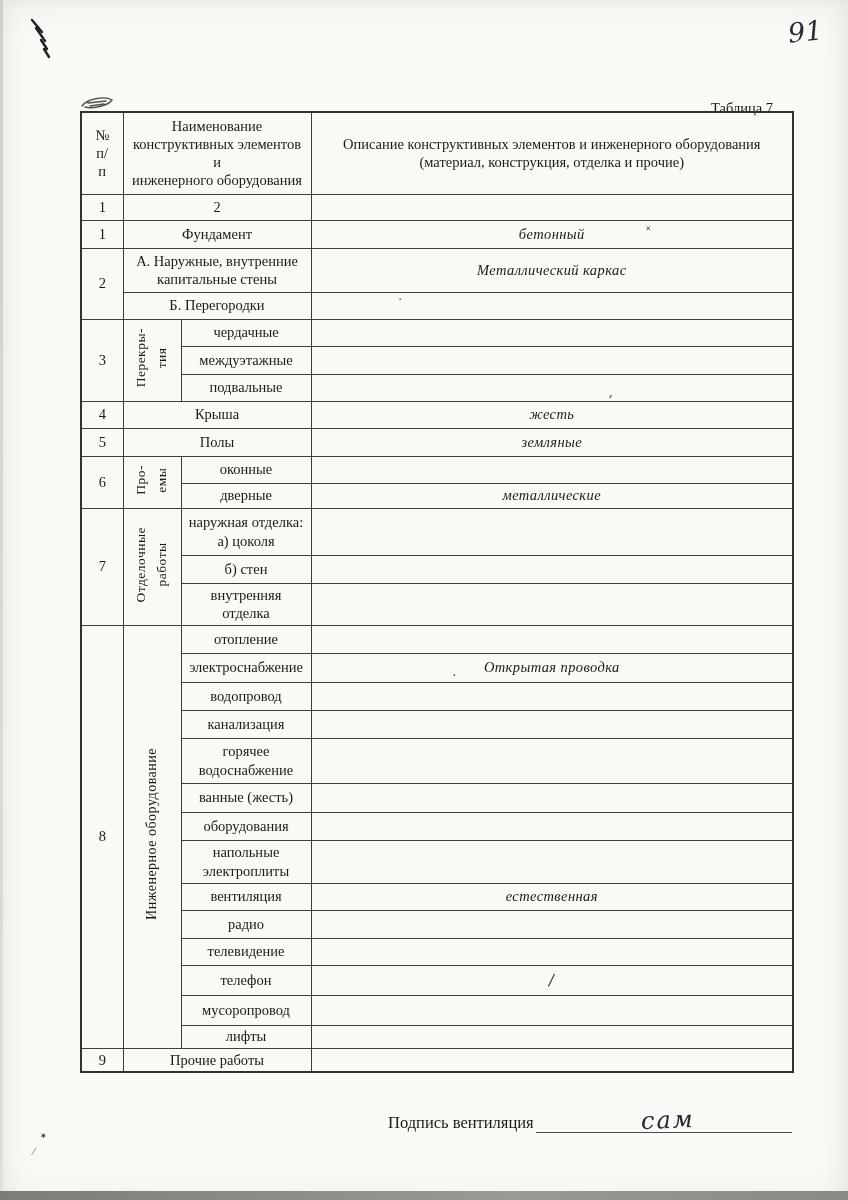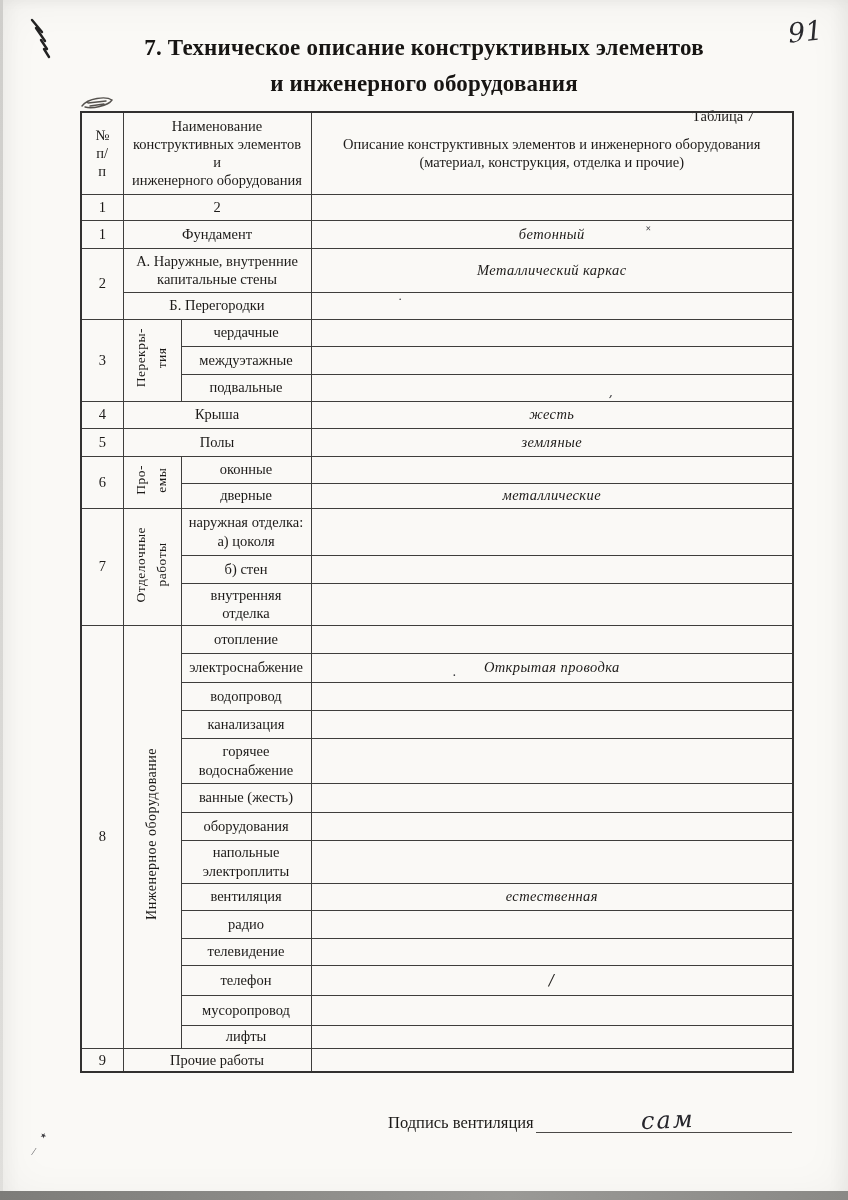--- a/index.html
+++ b/index.html
@@ -7,21 +7,21 @@
   .paper{position:relative;width:848px;height:1200px;overflow:hidden;background:#faf9f6;
     box-shadow:inset 0 0 45px rgba(0,0,0,0.05), inset -8px 0 14px rgba(0,0,0,0.04), inset 10px 0 14px rgba(0,0,0,0.03);}
   .bottom-strip{position:absolute;left:0;bottom:0;width:100%;height:9px;
     background:linear-gradient(90deg,#7d7c79,#9a9996 60%,#8a8986);}
   .left-edge{position:absolute;left:0;top:0;width:3px;height:100%;background:linear-gradient(180deg,#cfcecb,#e0dfdc);}
 
   .page-title{position:absolute;top:30px;left:44px;width:760px;text-align:center;
     font-size:23px;font-weight:bold;color:#171513;line-height:1.55;white-space:pre-line;letter-spacing:0.2px;}
   .page-num{position:absolute;top:16px;left:788px;font-family:"DejaVu Serif",serif;font-style:italic;
     font-size:27px;color:#2a2a2e;transform:rotate(-6deg);}
-  .table-caption{position:absolute;top:108px;left:692px;width:100px;text-align:left;font-size:14.5px;color:#1c1a18;}
+  .table-caption{position:absolute;top:100px;left:692px;width:100px;text-align:center;font-size:14.5px;color:#1c1a18;}
 
   table.tech{position:absolute;top:111px;left:80px;width:712px;border-collapse:collapse;table-layout:fixed;
     background:transparent;}
   table.tech td{border:1.5px solid #3f3e3c;padding:1px 5px;vertical-align:middle;text-align:center;
     color:#1c1a18;font-size:14.5px;white-space:pre-line;line-height:1.25;}
   table.tech{border:2px solid #323130;}
   td.c-head{font-size:14px;line-height:1.45;}
   td.c-num{font-size:15px;}
   td.c-desc{font-style:italic;font-size:17px;letter-spacing:0.4px;color:#23211f;}
   td.c-vert{padding:0;}
@@ -47,22 +47,20 @@
 <div class="paper">
 
   <svg class="scribble" style="left:26px;top:16px;" width="38" height="52" viewBox="0 0 38 52">
     <path d="M6 4 L16 16 M10 12 L19 25 M15 24 L21 33 M18 33 L23 41" stroke="#222" stroke-width="2.4" stroke-linecap="round" fill="none"></path>
   </svg>
   <svg class="scribble" style="left:78px;top:94px;" width="40" height="18" viewBox="0 0 40 18">
     <path d="M4 12 C10 4 28 2 34 6 C30 12 14 15 7 13 M10 9 L28 7 M12 12 L26 10" stroke="#55524e" stroke-width="1.4" fill="none" stroke-linecap="round"></path>
   </svg>
 
   <div class="page-num">91</div>
-  <div class="page-title">7. Техническое описание конструктивных элементов
-и инженерного оборудования</div>
   <div class="table-caption">Таблица 7</div>
 
   <table class="tech">
     <colgroup>
       <col style="width:42px">
         <col style="width:58px">
         <col style="width:130px">
         <col style="width:482px">
     </colgroup>
 

